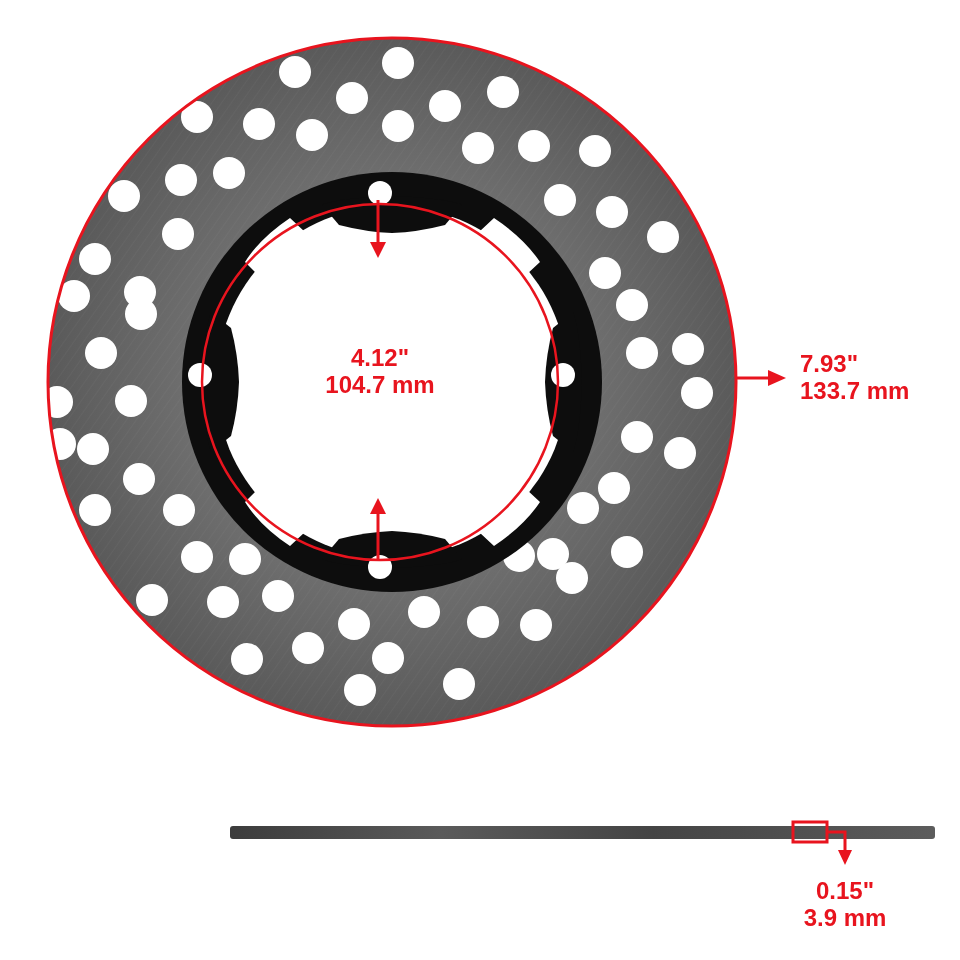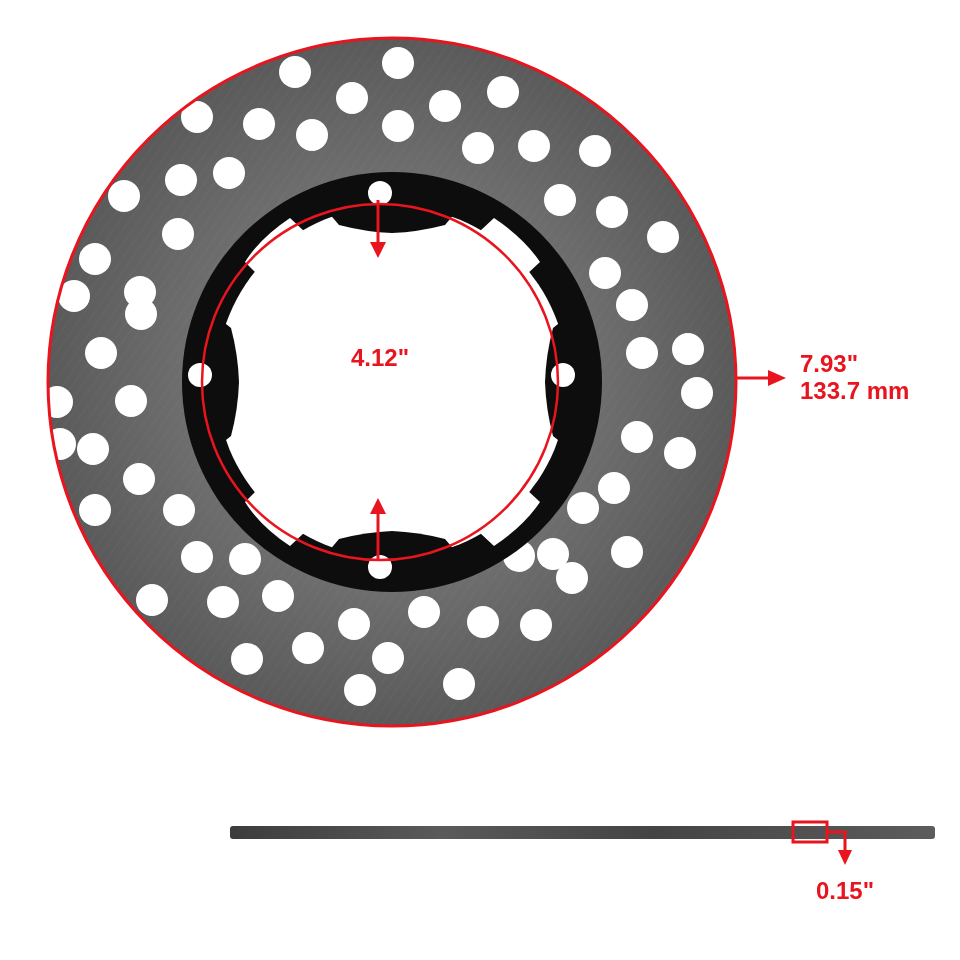--- a/index.html
+++ b/index.html
@@ -144,22 +144,24 @@
   <g>
     <rect x="230" y="826" width="705" height="13" rx="3" fill="url(#barGrad)"></rect>
     <rect x="793" y="822" width="34" height="20" fill="none" stroke="#e8141e" stroke-width="3"></rect>
     <polyline points="827,832 845,832 845,852" fill="none" stroke="#e8141e" stroke-width="3"></polyline>
     <polygon points="838,850 852,850 845,865" fill="#e8141e"></polygon>
   </g>
 </svg>
 
 <div class="label" style="left:300px; top:344px; width:160px;">
   <span>4.12"</span>
+  <span>104.7 mm</span>
 </div>
 
 <div class="label" style="left:800px; top:350px; text-align:left;">
   <span>7.93"</span>
   <span>133.7 mm</span>
 </div>
 
 <div class="label" style="left:775px; top:877px; width:140px;">
   <span>0.15"</span>
+  <span>3.9 mm</span>
 </div>
 
 </body></html>

